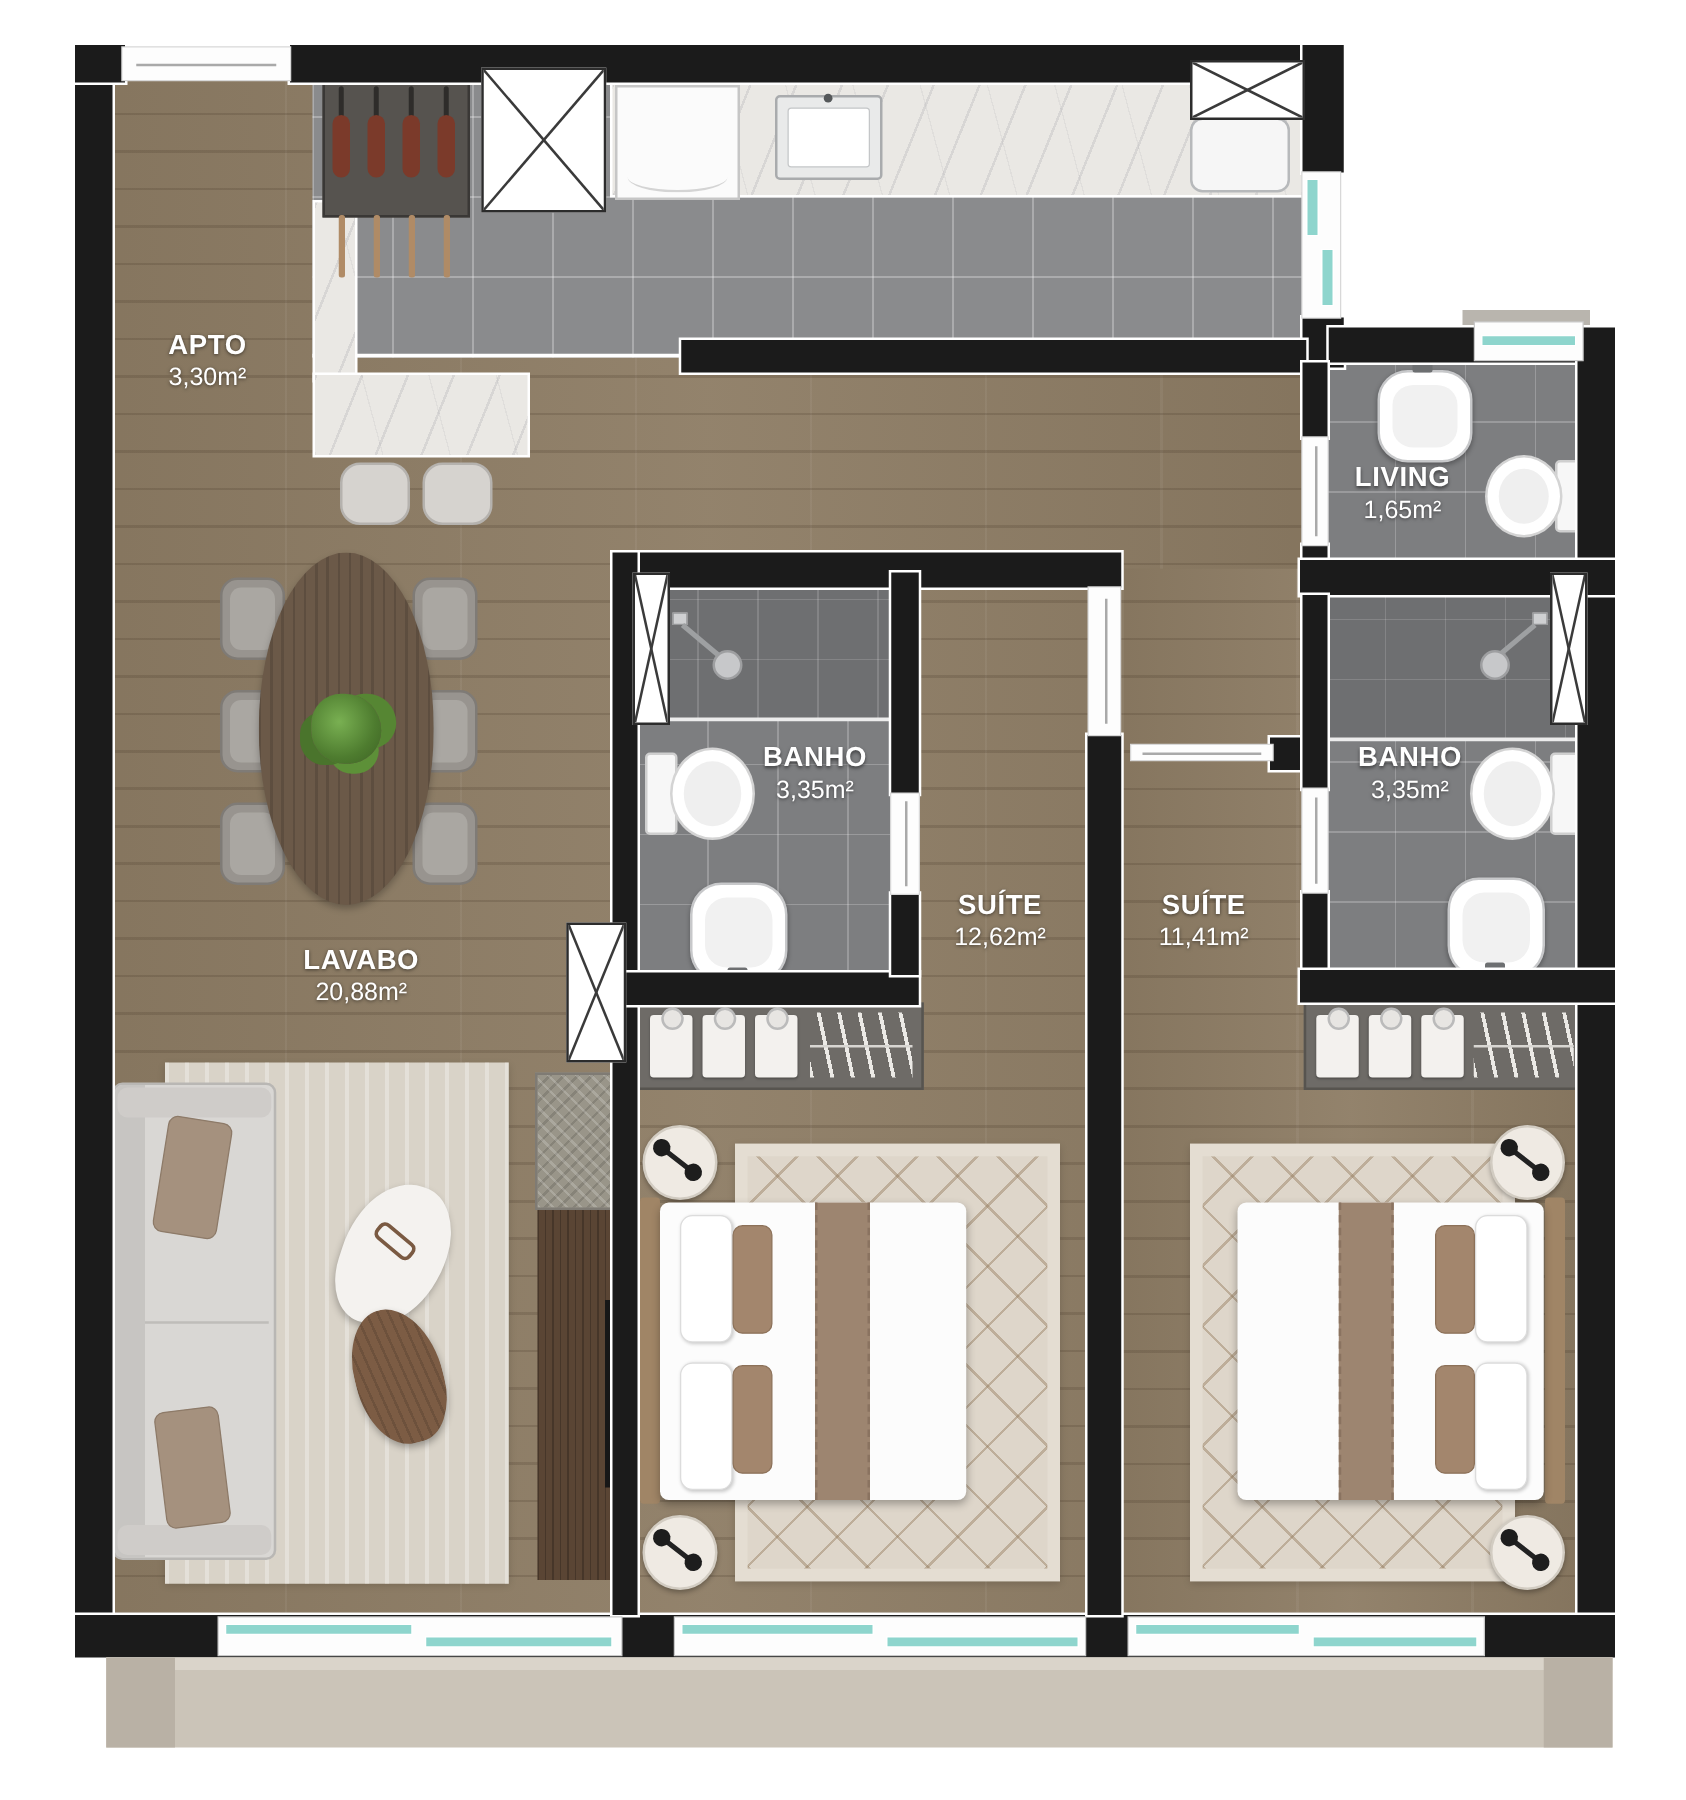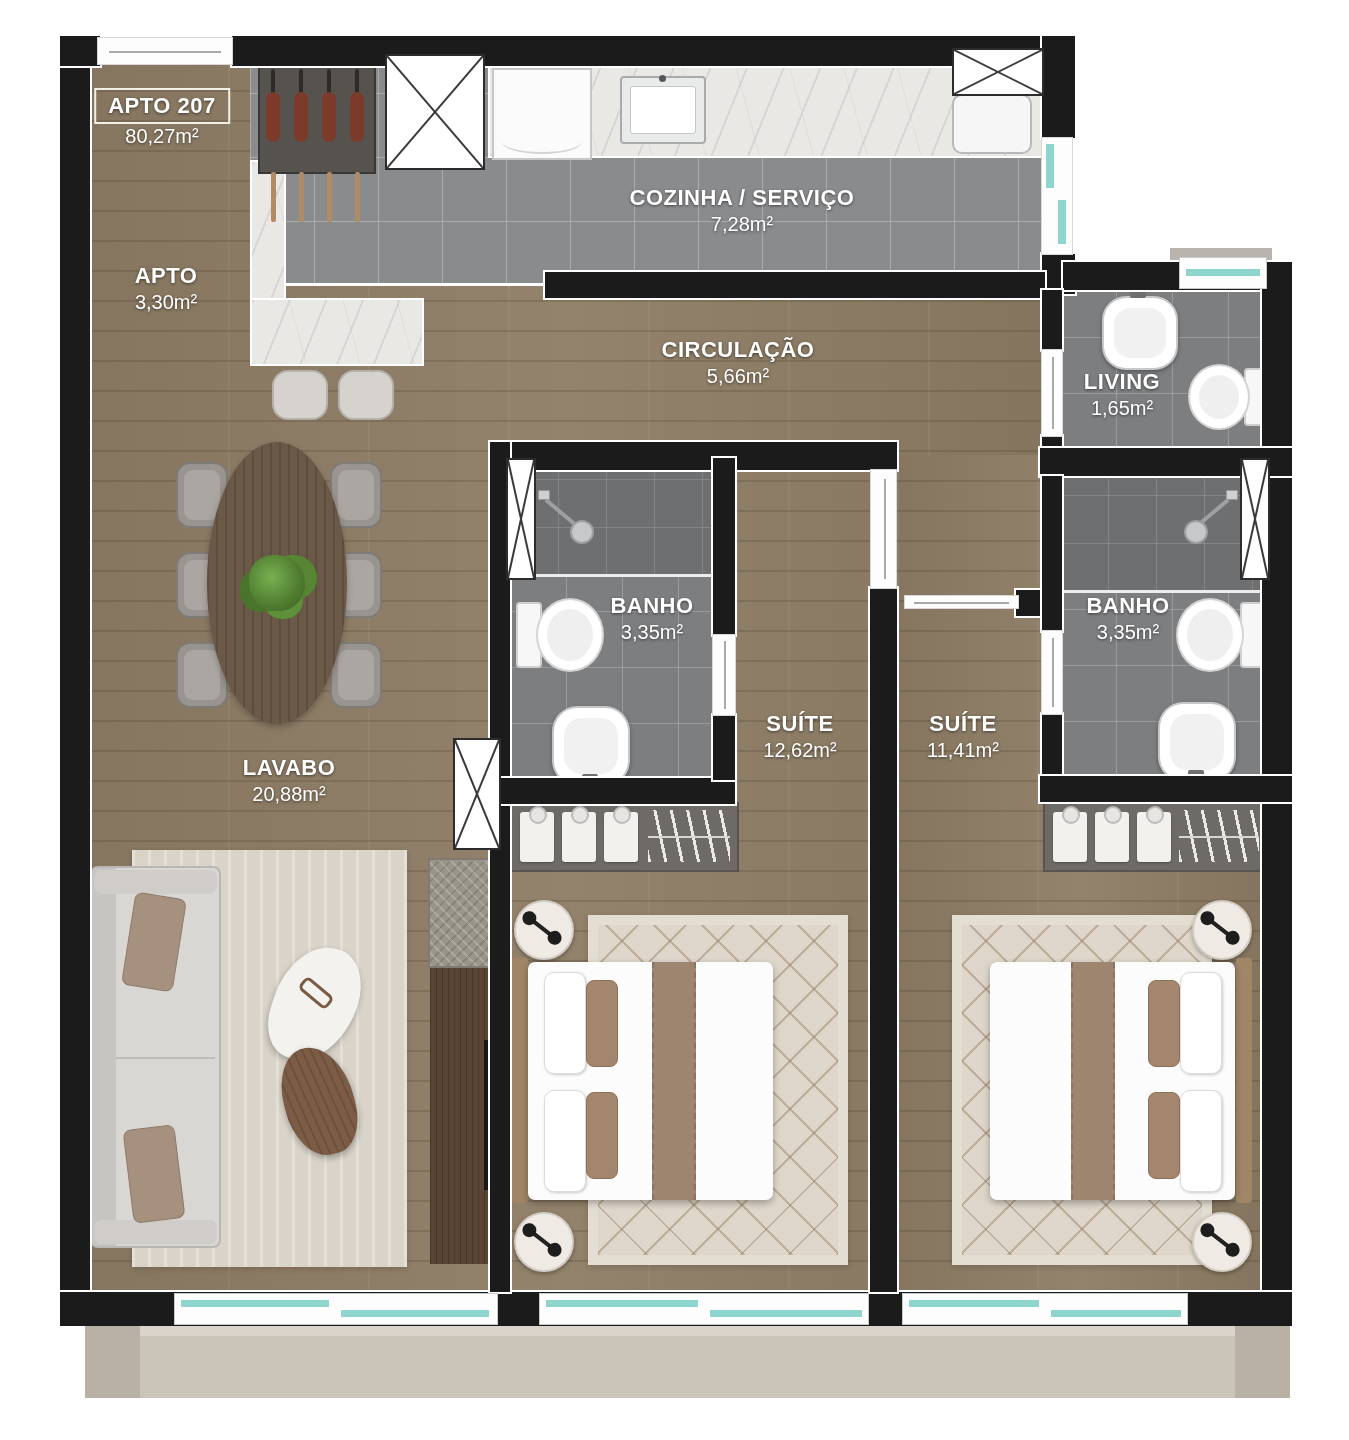--- a/index.html
+++ b/index.html
@@ -355,36 +355,24 @@
         <line x1="100" y1="0" x2="0" y2="100" stroke="#3a3a3a" stroke-width="2" vector-effect="non-scaling-stroke"></line>
       </svg>
   </div>
 
   <div class="balcony" style="left:85px;top:1326px;width:1205px;height:72px">
     <div class="lip"></div>
     <div class="col" style="left:0"></div>
     <div class="col" style="right:0"></div>
   </div>
 
-  <div class="label" style="left:162px;top:88px">
-    <div class="nm boxed">APTO 207</div>
-    <div class="ar">80,27m²</div>
-  </div>
   <div class="label" style="left:166px;top:262px">
     <div class="nm">APTO</div>
     <div class="ar">3,30m²</div>
   </div>
-  <div class="label" style="left:742px;top:184px">
-    <div class="nm">COZINHA / SERVIÇO</div>
-    <div class="ar">7,28m²</div>
-  </div>
-  <div class="label" style="left:738px;top:336px">
-    <div class="nm">CIRCULAÇÃO</div>
-    <div class="ar">5,66m²</div>
-  </div>
   <div class="label" style="left:1122px;top:368px">
     <div class="nm">LIVING</div>
     <div class="ar">1,65m²</div>
   </div>
   <div class="label" style="left:652px;top:592px">
     <div class="nm">BANHO</div>
     <div class="ar">3,35m²</div>
   </div>
   <div class="label" style="left:1128px;top:592px">
     <div class="nm">BANHO</div>

